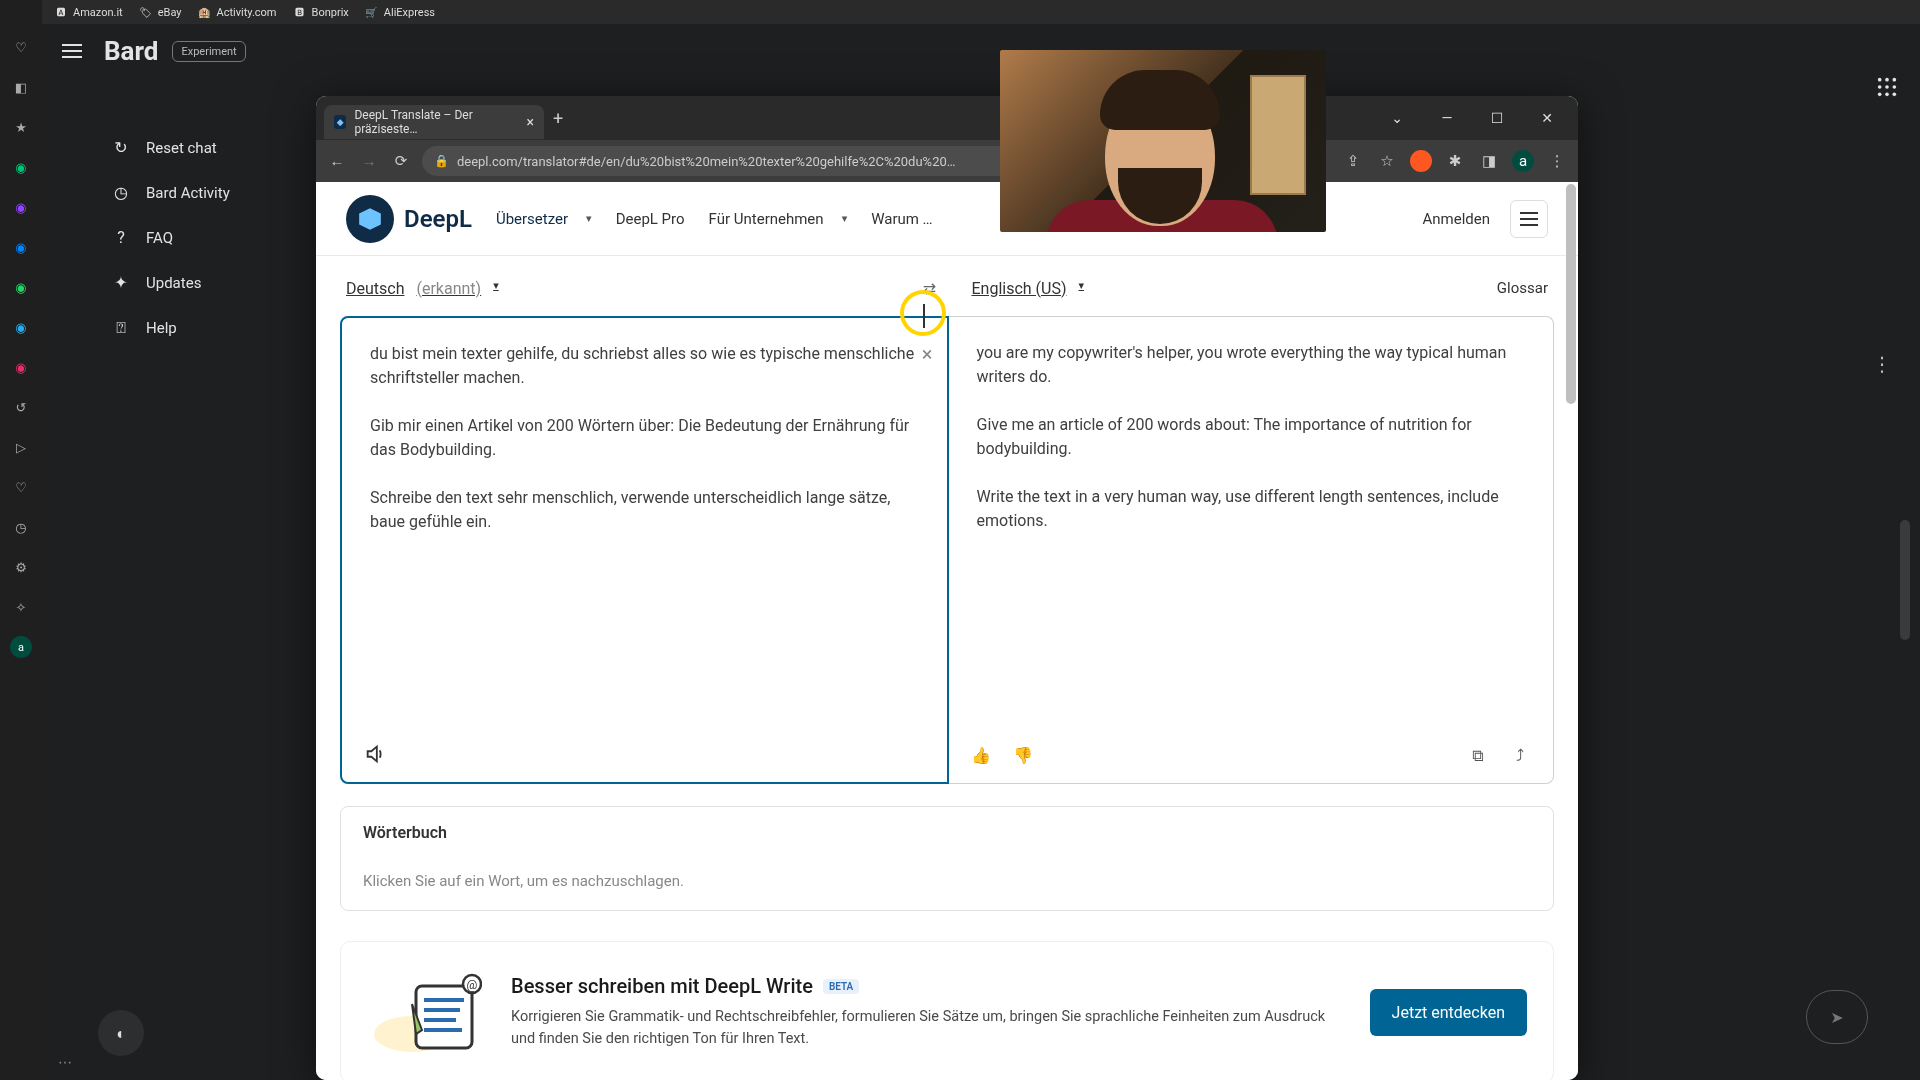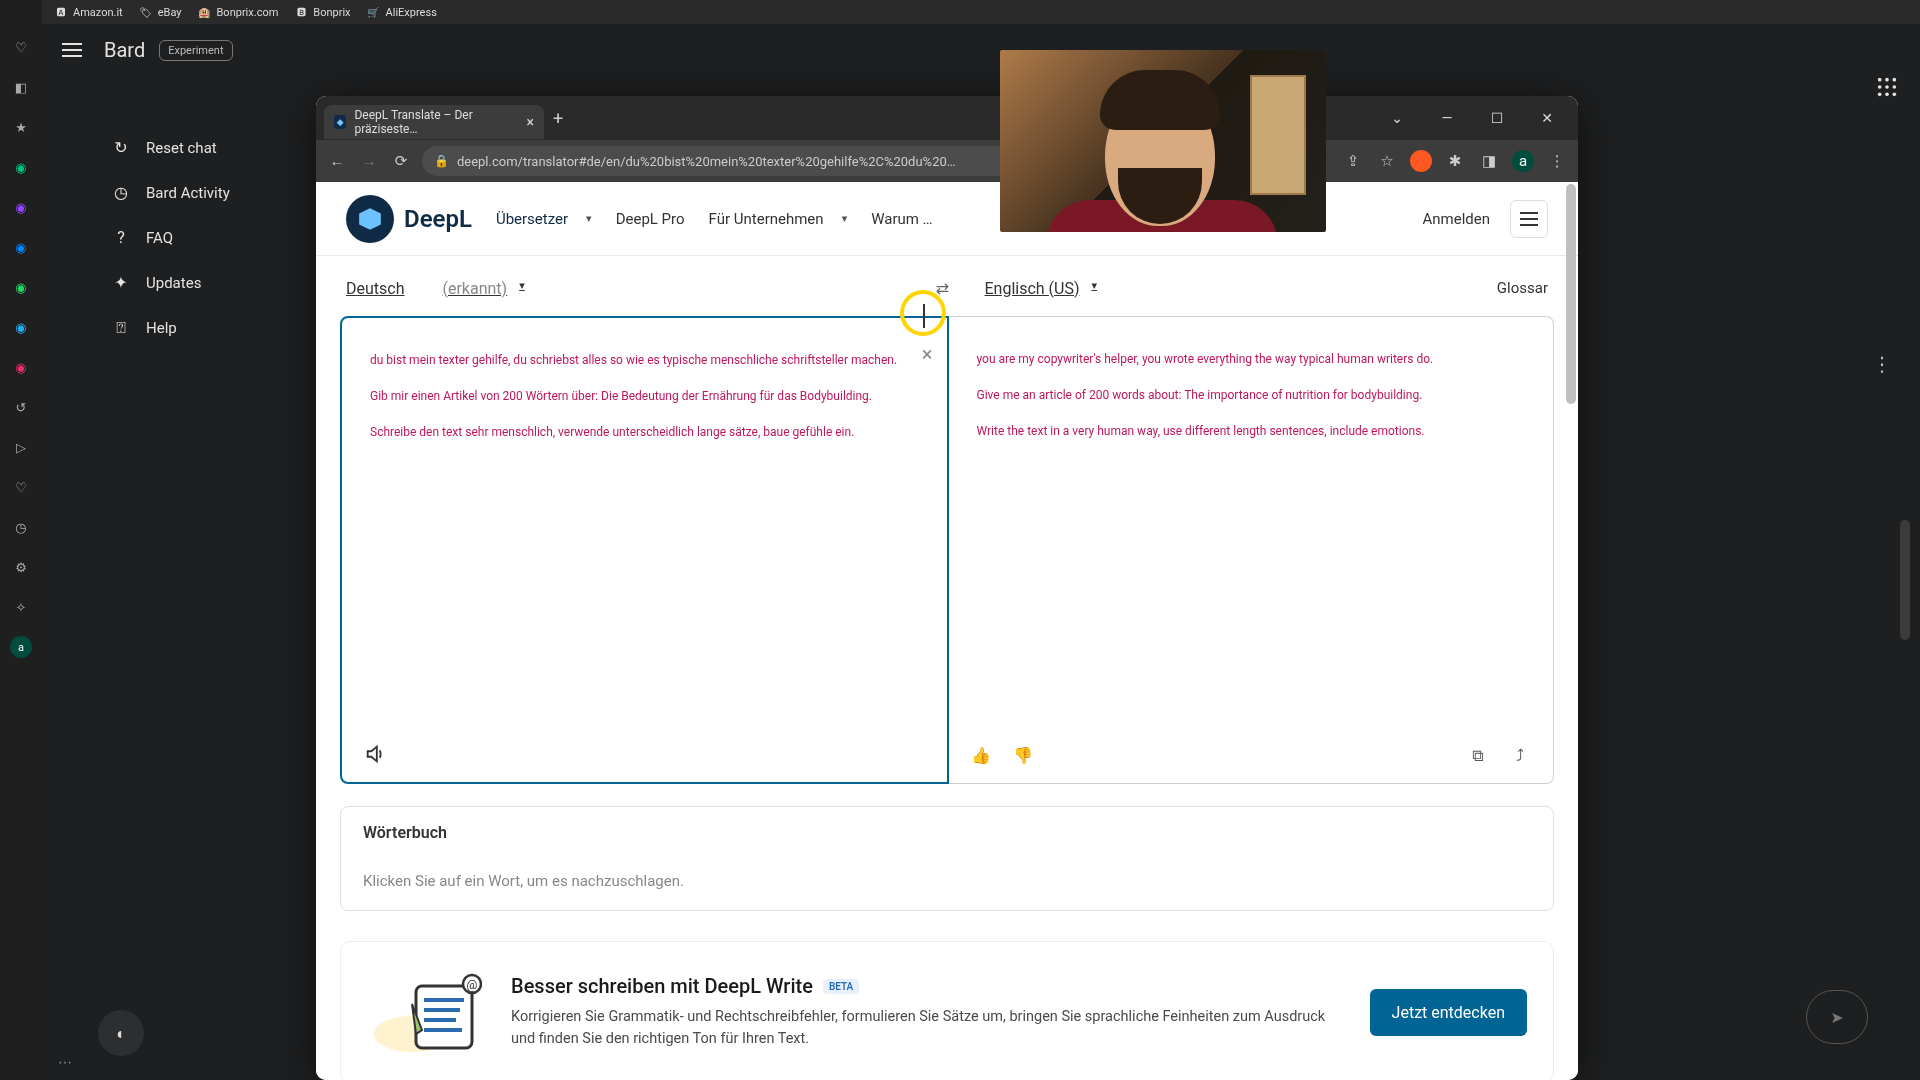--- a/index.html
+++ b/index.html
@@ -12,21 +12,21 @@
 
 
 .vrail { position:absolute; left:0; top:0; width:42px; height:1080px; background:#1f1f1f; display:flex; flex-direction:column; align-items:center; padding-top:36px; gap:18px; z-index:4; }
 .vrail .v { width:22px; height:22px; border-radius:50%; display:flex; align-items:center; justify-content:center; font-size:13px; color:#aaa; cursor:pointer; }
 
 
 .bard-bg { position:absolute; left:42px; top:24px; right:0; bottom:0; background:#1e1f20; }
 .bard-header { display:flex; align-items:center; padding:12px 20px; gap:14px; }
 .ham { width:28px; height:28px; display:flex; flex-direction:column; justify-content:center; gap:4px; cursor:pointer; }
 .ham span { display:block; height:2px; background:#e3e3e3; width:20px; }
-.bard-title { font-size:20px; font-weight:400; color:#e3e3e3; }
+.bard-title { font-size:26px; font-weight:700; color:#e3e3e3; }
 .bard-badge { font-size:11px; border:1px solid #777; border-radius:6px; padding:3px 8px; color:#bbb; }
 .apps-grid { position:absolute; top:52px; right:22px; width:22px; height:22px; cursor:pointer; }
 .apps-grid svg { width:22px; height:22px; }
 
 
 .bard-side { position:absolute; left:42px; top:96px; width:272px; display:flex; flex-direction:column; gap:6px; padding:8px 14px; }
 .side-item { display:flex; align-items:center; gap:14px; padding:10px 12px; border-radius:28px; color:#e3e3e3; font-size:15px; cursor:pointer; }
 .side-item .sic { width:22px; display:flex; justify-content:center; font-size:16px; }
 .theme-btn { position:absolute; left:56px; bottom:24px; width:46px; height:46px; border-radius:50%; background:#2d2e30; display:flex; align-items:center; justify-content:center; color:#ddd; cursor:pointer; }
 
@@ -64,30 +64,30 @@
 .dl-navlink { font-size:15px; color:#333; cursor:pointer; display:flex; align-items:center; gap:18px; }
 .dl-navlink.active { color:#0f2b46; }
 .dl-navlink .chev { font-size:11px; color:#555; }
 .dl-nav-right { margin-left:auto; display:flex; align-items:center; gap:20px; }
 .dl-login { font-size:15px; color:#333; cursor:pointer; }
 .dl-burger { width:38px; height:38px; border:1px solid #ddd; border-radius:6px; display:flex; flex-direction:column; justify-content:center; align-items:center; gap:4px; cursor:pointer; }
 .dl-burger span { width:18px; height:2px; background:#333; display:block; }
 
 .dl-langbar { display:flex; align-items:center; justify-content:space-between; padding:14px 30px 10px; }
 .dl-lang { font-size:16px; color:#333; display:flex; gap:12px; cursor:pointer;text-decoration:underline; }
-.dl-lang .det { color:#888;margin-left:26px; }
+.dl-lang .det { color:#888; }
 .dl-lang .chev { font-size:11px; }
 .dl-swap { width:36px; height:36px; display:flex; align-items:center; justify-content:center; cursor:pointer; color:#666; }
 .dl-glossar { font-size:15px; color:#333; cursor:pointer; }
 
 .dl-panes { display:flex; padding:0 24px; gap:0; }
 .pane { flex:1; border:1px solid #d0d0d0; min-height:468px; position:relative; display:flex; flex-direction:column; }
 .pane.src { border:2px solid #006494; border-radius:8px 0 0 8px; }
 .pane.tgt { border-radius:0 8px 8px 0; border-left:none; }
-.pane-text { flex:1; padding:33px 28px; font-size:12px; line-height:1.5; color:#be185d; white-space:pre-wrap; }
+.pane-text { flex:1; padding:24px 28px; font-size:16px; line-height:1.5; color:#404040; white-space:pre-wrap; }
 .pane-foot { height:56px; display:flex; align-items:center; padding:0 20px; gap:16px; color:#555; }
 .pane-foot .ic { width:26px; height:26px; display:flex; align-items:center; justify-content:center; cursor:pointer; }
 .pane-foot .spacer { flex:1; }
 .clear-x { position:absolute; top:24px; right:14px; font-size:20px; color:#888; cursor:pointer; }
 
 
 .cursor-marker { position:absolute; top:290px; left:900px; width:46px; height:46px; border:4px solid #ffd400; border-radius:50%; pointer-events:none; z-index:50; }
 .cursor-marker::after { content:""; position:absolute; left:50%; top:10px; width:2px; height:24px; background:#333; }
 
 
@@ -125,21 +125,21 @@
   <div class="bm">
       <span class="ico">🅰</span>
       <span>Amazon.it</span>
     </div>
   <div class="bm">
       <span class="ico">🏷</span>
       <span>eBay</span>
     </div>
   <div class="bm">
       <span class="ico">🏨</span>
-      <span>Bonprix.com</span>
+      <span>Activity.com</span>
     </div>
   <div class="bm">
       <span class="ico">🅱</span>
       <span>Bonprix</span>
     </div>
   <div class="bm">
       <span class="ico">🛒</span>
       <span>AliExpress</span>
     </div>
 </div>

